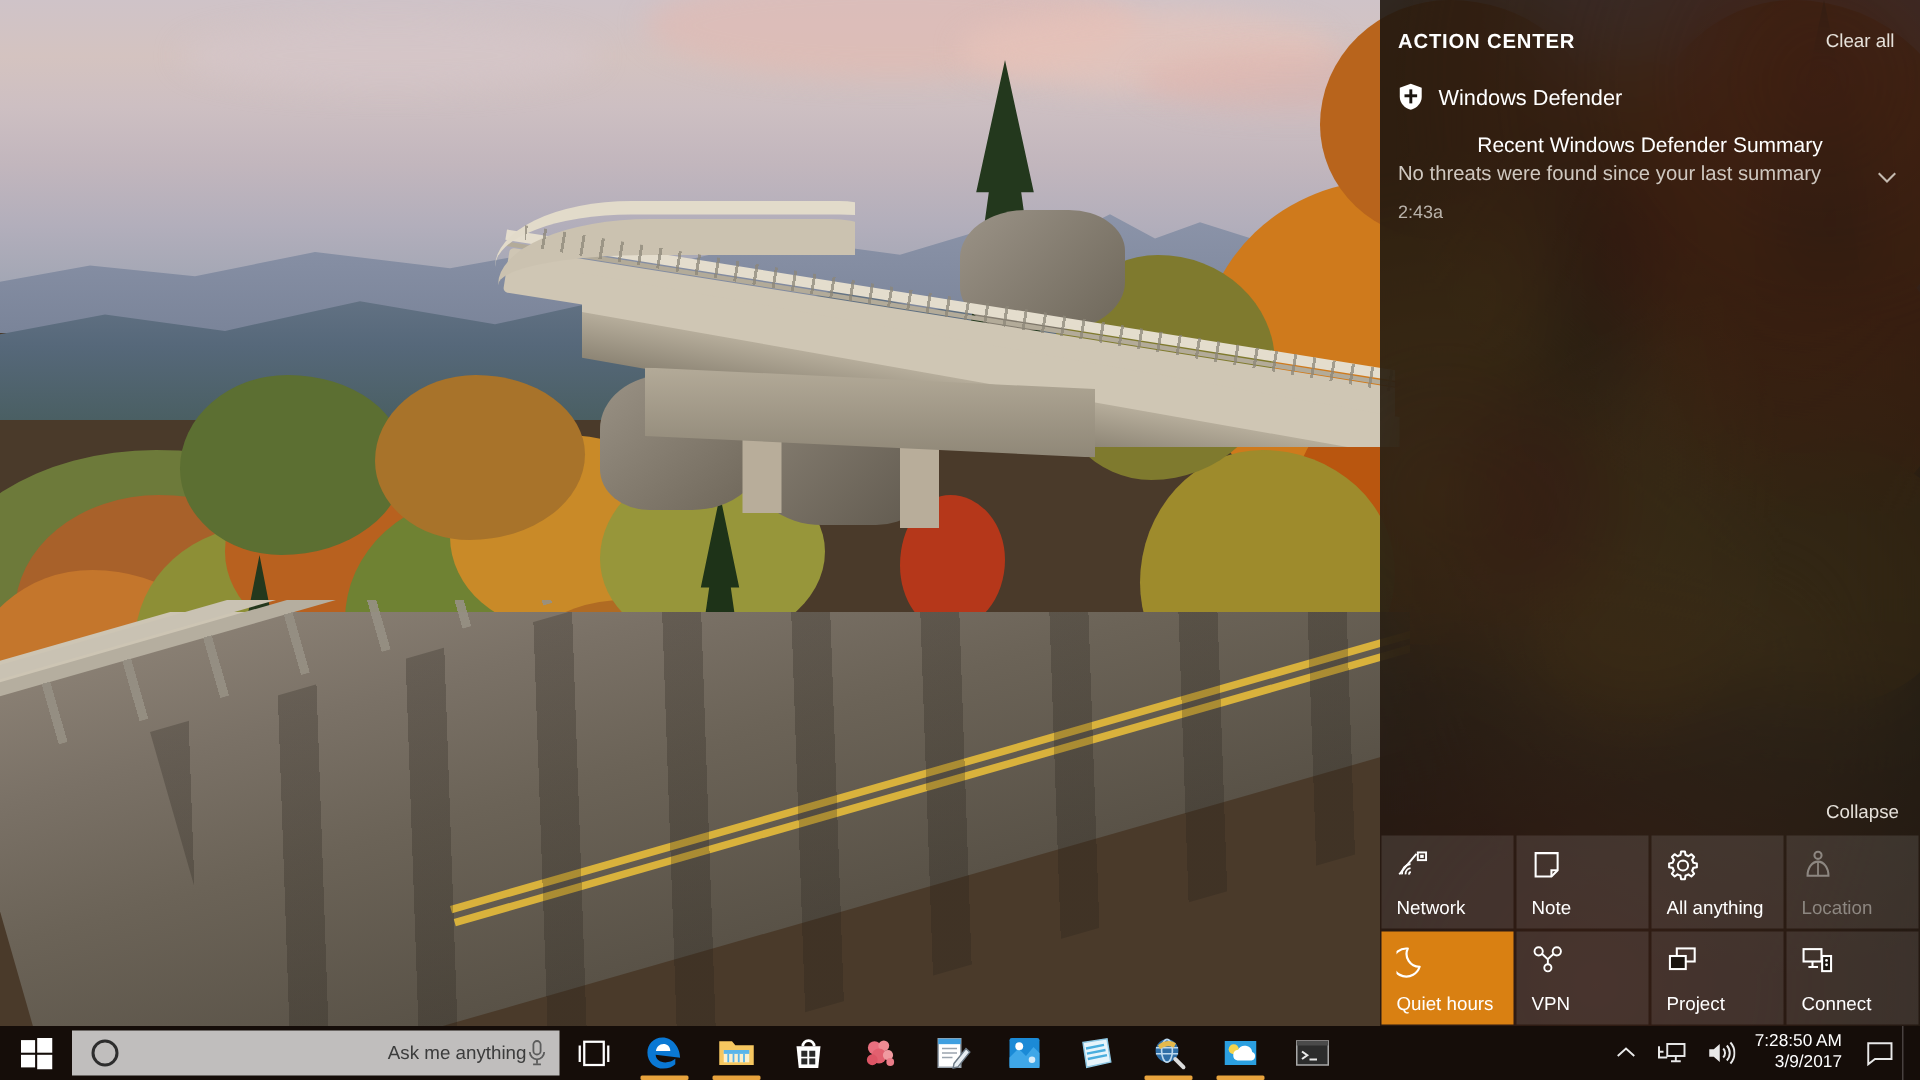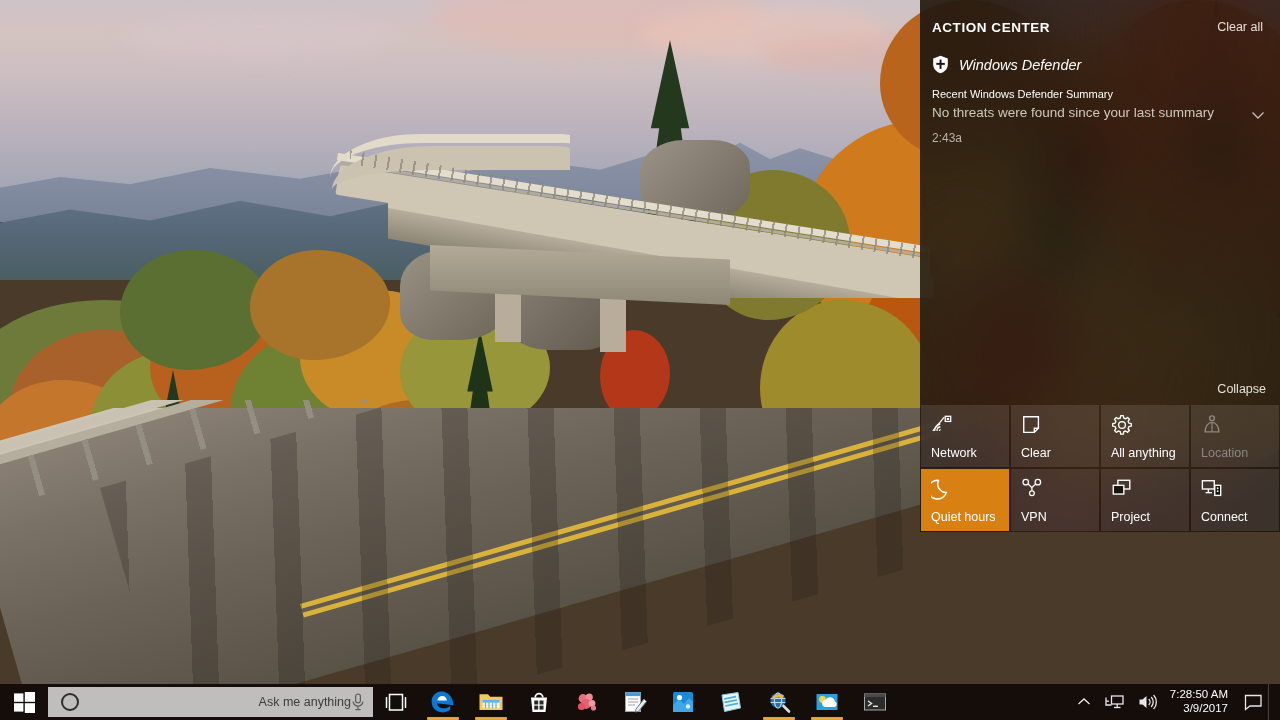--- a/index.html
+++ b/index.html
@@ -62,21 +62,21 @@
   .bridge-deck {
     position:absolute; background:#cfc6b4;
   }
   .rail { position:absolute; background:#e4ddcd; }
   .pier { position:absolute; background:#b8ad9a; }
 
   .leafcluster { position:absolute; }
 
   
   #action-center {
-    position:absolute; right:0; top:0; width:360px; height:532px;
+    position:absolute; right:0; top:0; width:360px; height:684px;
     background:rgba(26,20,15,0.88);
     backdrop-filter:blur(28px);
     color:#fff; z-index:40;
     display:flex; flex-direction:column;
   }
   #ac-glow {
     position:absolute; inset:0; pointer-events:none; opacity:.32;
     background:
       radial-gradient(circle at 82% 8%, rgba(150,40,30,.55), transparent 42%),
       radial-gradient(circle at 12% 48%, rgba(120,110,60,.40), transparent 48%),
@@ -92,31 +92,31 @@
   .ac-title {
     font-size:13.5px; font-weight:bold; letter-spacing:.55px;
     text-transform:uppercase; color:#fff;
   }
   .clear-all {
     font-size:12.5px; color:#e6e1da; cursor:pointer; padding:2px 3px;
   }
 
   .notif-group { margin-top:19px; }
   .notif-app {
-    display:flex; align-items:center; gap:10px;
-    padding:0 12px 0 12px; margin-bottom:13px;font-style:italic;
+    display:flex; align-items:flex-end; gap:10px;
+    padding:0 12px 0 12px; margin-bottom:13px;
   }
   .notif-app-name { font-size:14.5px; color:#fff; }
   .shield-ico { width:17px; height:19px; flex:0 0 auto; }
 
   .notif-card {
     padding:0 12px 0 12px; position:relative; cursor:default;
   }
   .notif-headline {
-    font-size:11px; color:#fff; line-height:1.32; margin-bottom:2px;
+    font-size:14px; color:#fff; line-height:1.32; margin-bottom:2px;text-align:center;
   }
   .notif-row { display:flex; align-items:flex-start; }
   .notif-body {
     font-size:13.5px; color:#cfc8c0; line-height:1.34; flex:1;
     white-space:nowrap; overflow:hidden;
   }
   .chev-expand {
     flex:0 0 auto; width:20px; height:20px; margin-left:4px; margin-top:1px;
     cursor:pointer; opacity:.85;
   }
@@ -428,21 +428,21 @@
           <rect x="17.2" y="4.2" width="2.6" height="2.3" fill="currentColor"></rect>
         </svg>
         <div class="tile-label">Network</div>
       </div>
 
       <div class="tile">
         <svg class="tile-ico" viewBox="0 0 24 24">
           <path d="M3 3 H19 V15.5 L14.5 20 H3 Z" fill="none" stroke="currentColor" stroke-width="1.5"></path>
           <path d="M14.5 20 V15.5 H19" fill="none" stroke="currentColor" stroke-width="1.5"></path>
         </svg>
-        <div class="tile-label">Clear</div>
+        <div class="tile-label">Note</div>
       </div>
 
       <div class="tile">
         <svg class="tile-ico" viewBox="0 0 24 24">
           <path d="M12 8.3 a3.7 3.7 0 1 0 0 7.4 a3.7 3.7 0 0 0 0-7.4 z" fill="none" stroke="currentColor" stroke-width="1.5"></path>
           <path d="M10.6 1.8 h2.8 l.45 2.6 a8 8 0 0 1 2.1 .88 l2.15-1.5 l2 2 l-1.5 2.15
                    a8 8 0 0 1 .88 2.1 l2.6 .45 v2.8 l-2.6 .45 a8 8 0 0 1-.88 2.1 l1.5 2.15
                    l-2 2 l-2.15-1.5 a8 8 0 0 1-2.1 .88 l-.45 2.6 h-2.8 l-.45-2.6
                    a8 8 0 0 1-2.1-.88 l-2.15 1.5 l-2-2 l1.5-2.15 a8 8 0 0 1-.88-2.1
                    l-2.6-.45 v-2.8 l2.6-.45 a8 8 0 0 1 .88-2.1 l-1.5-2.15 l2-2

